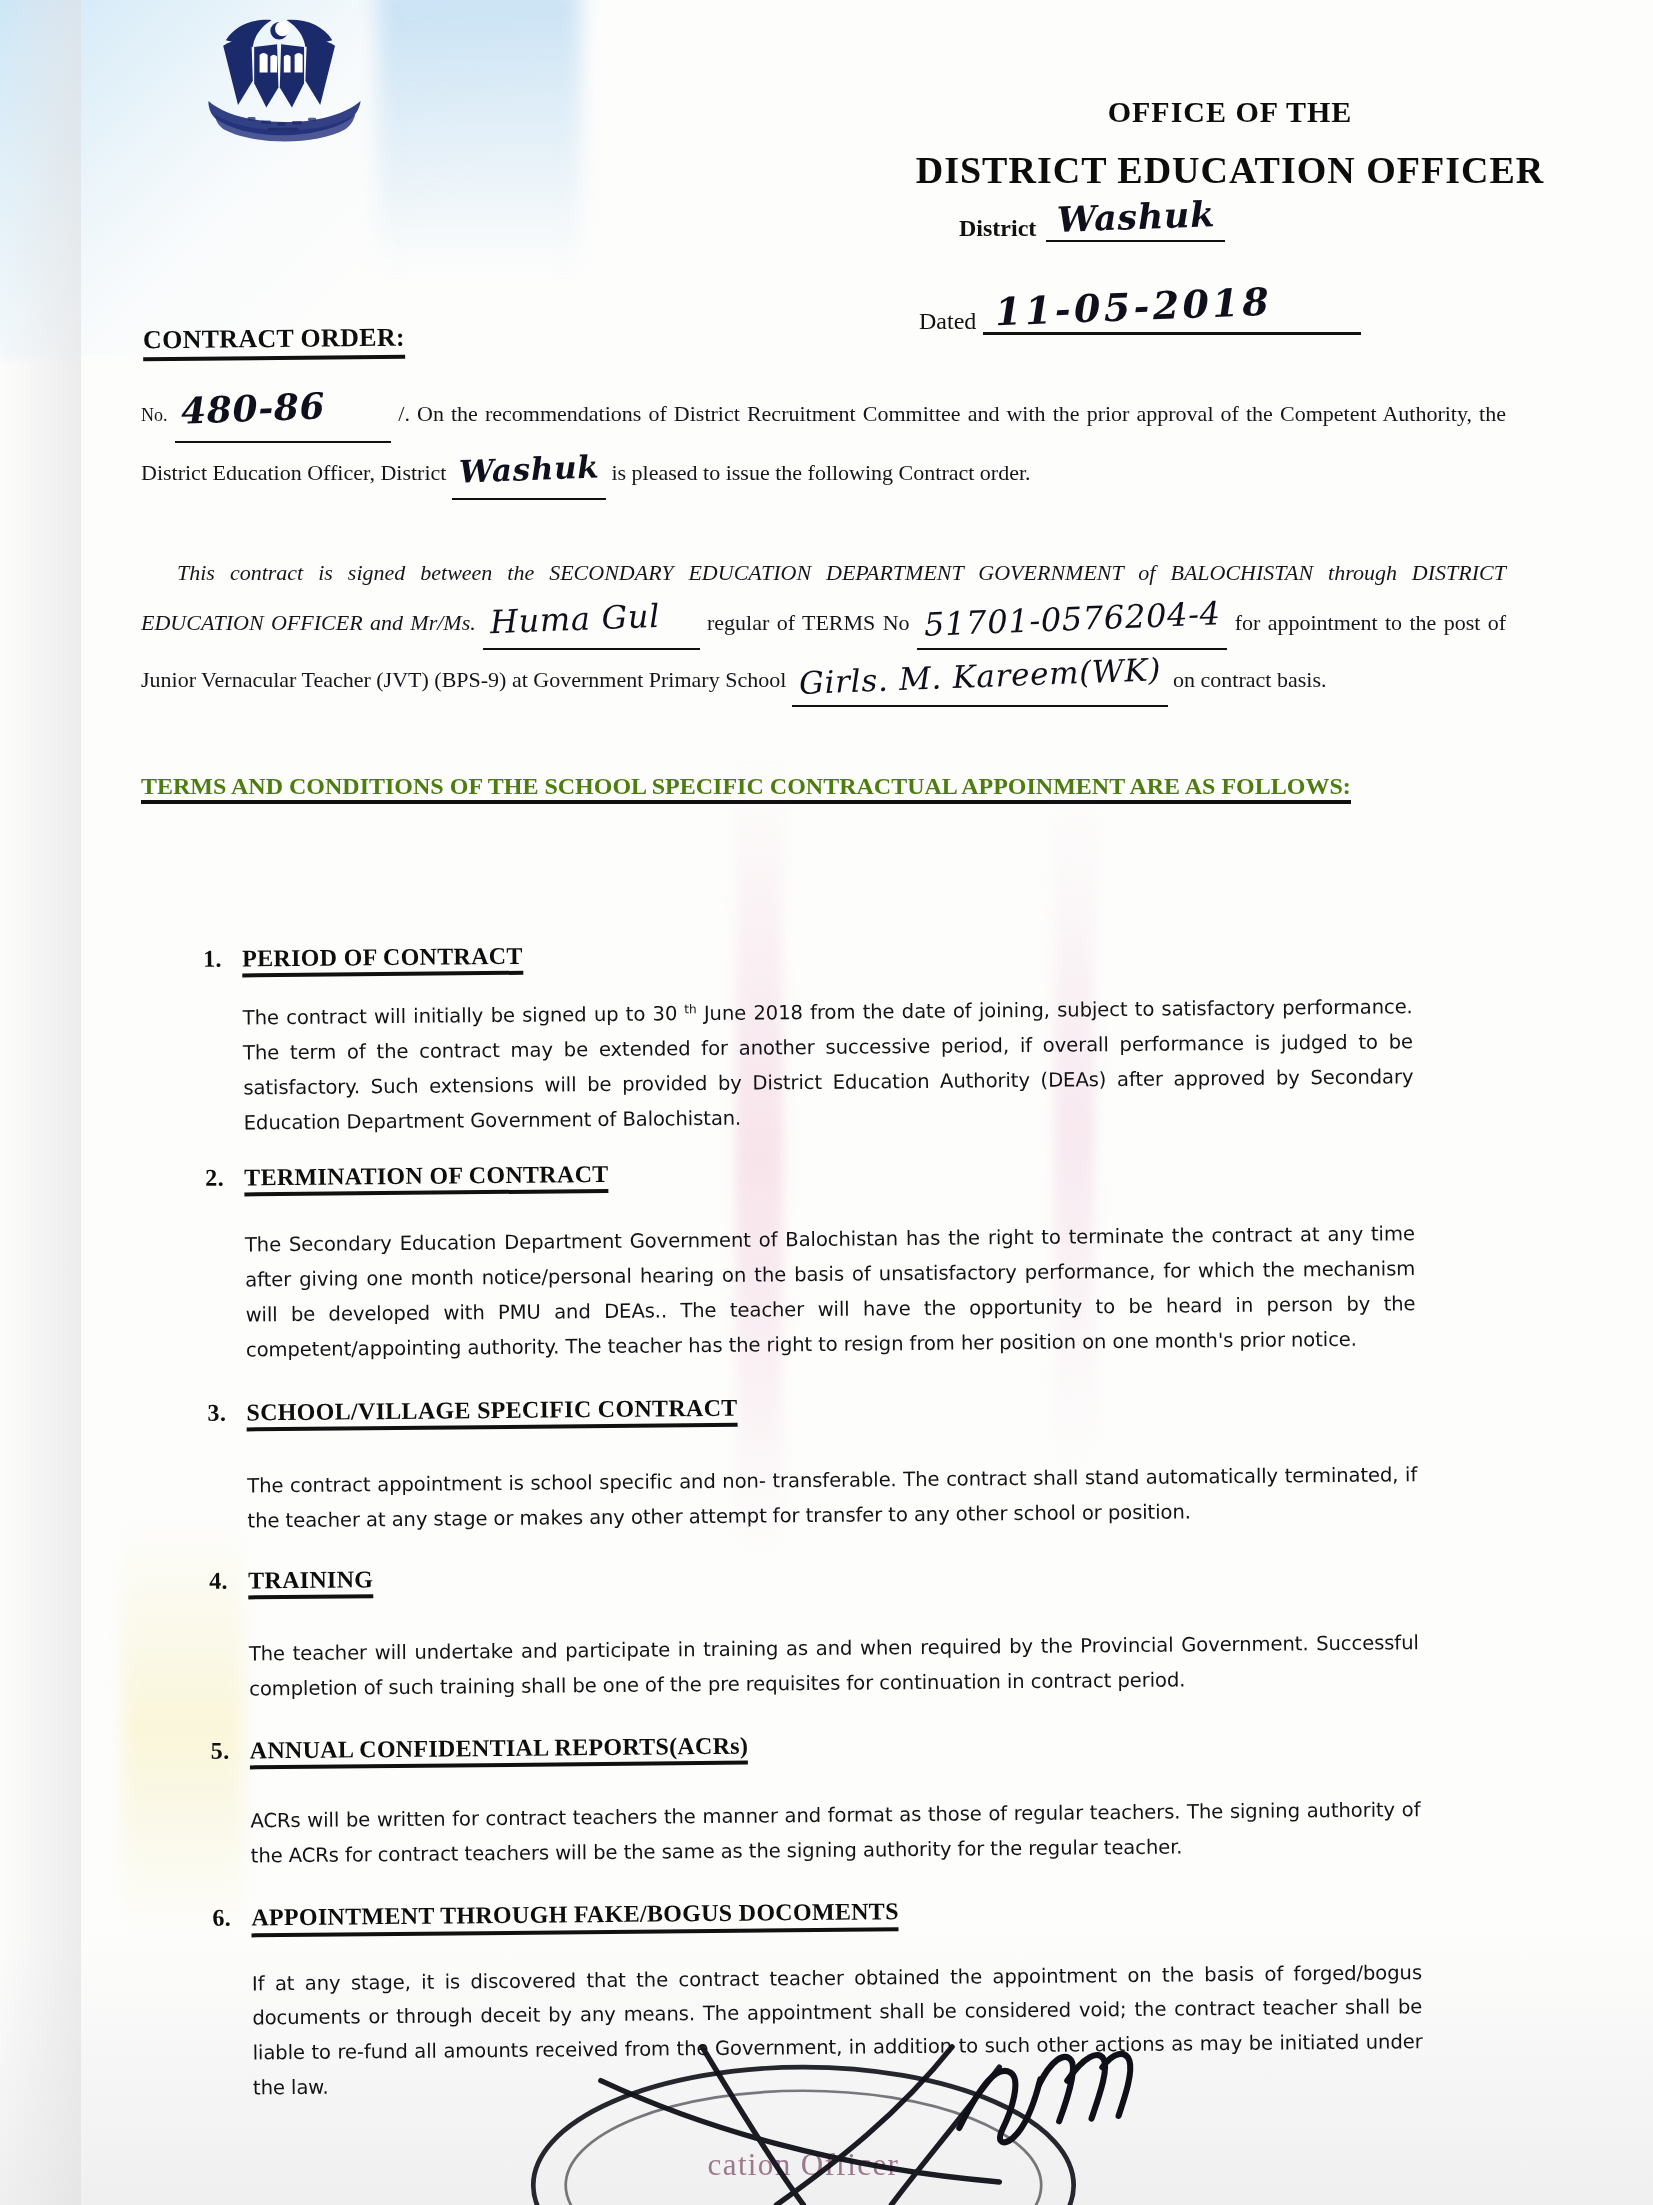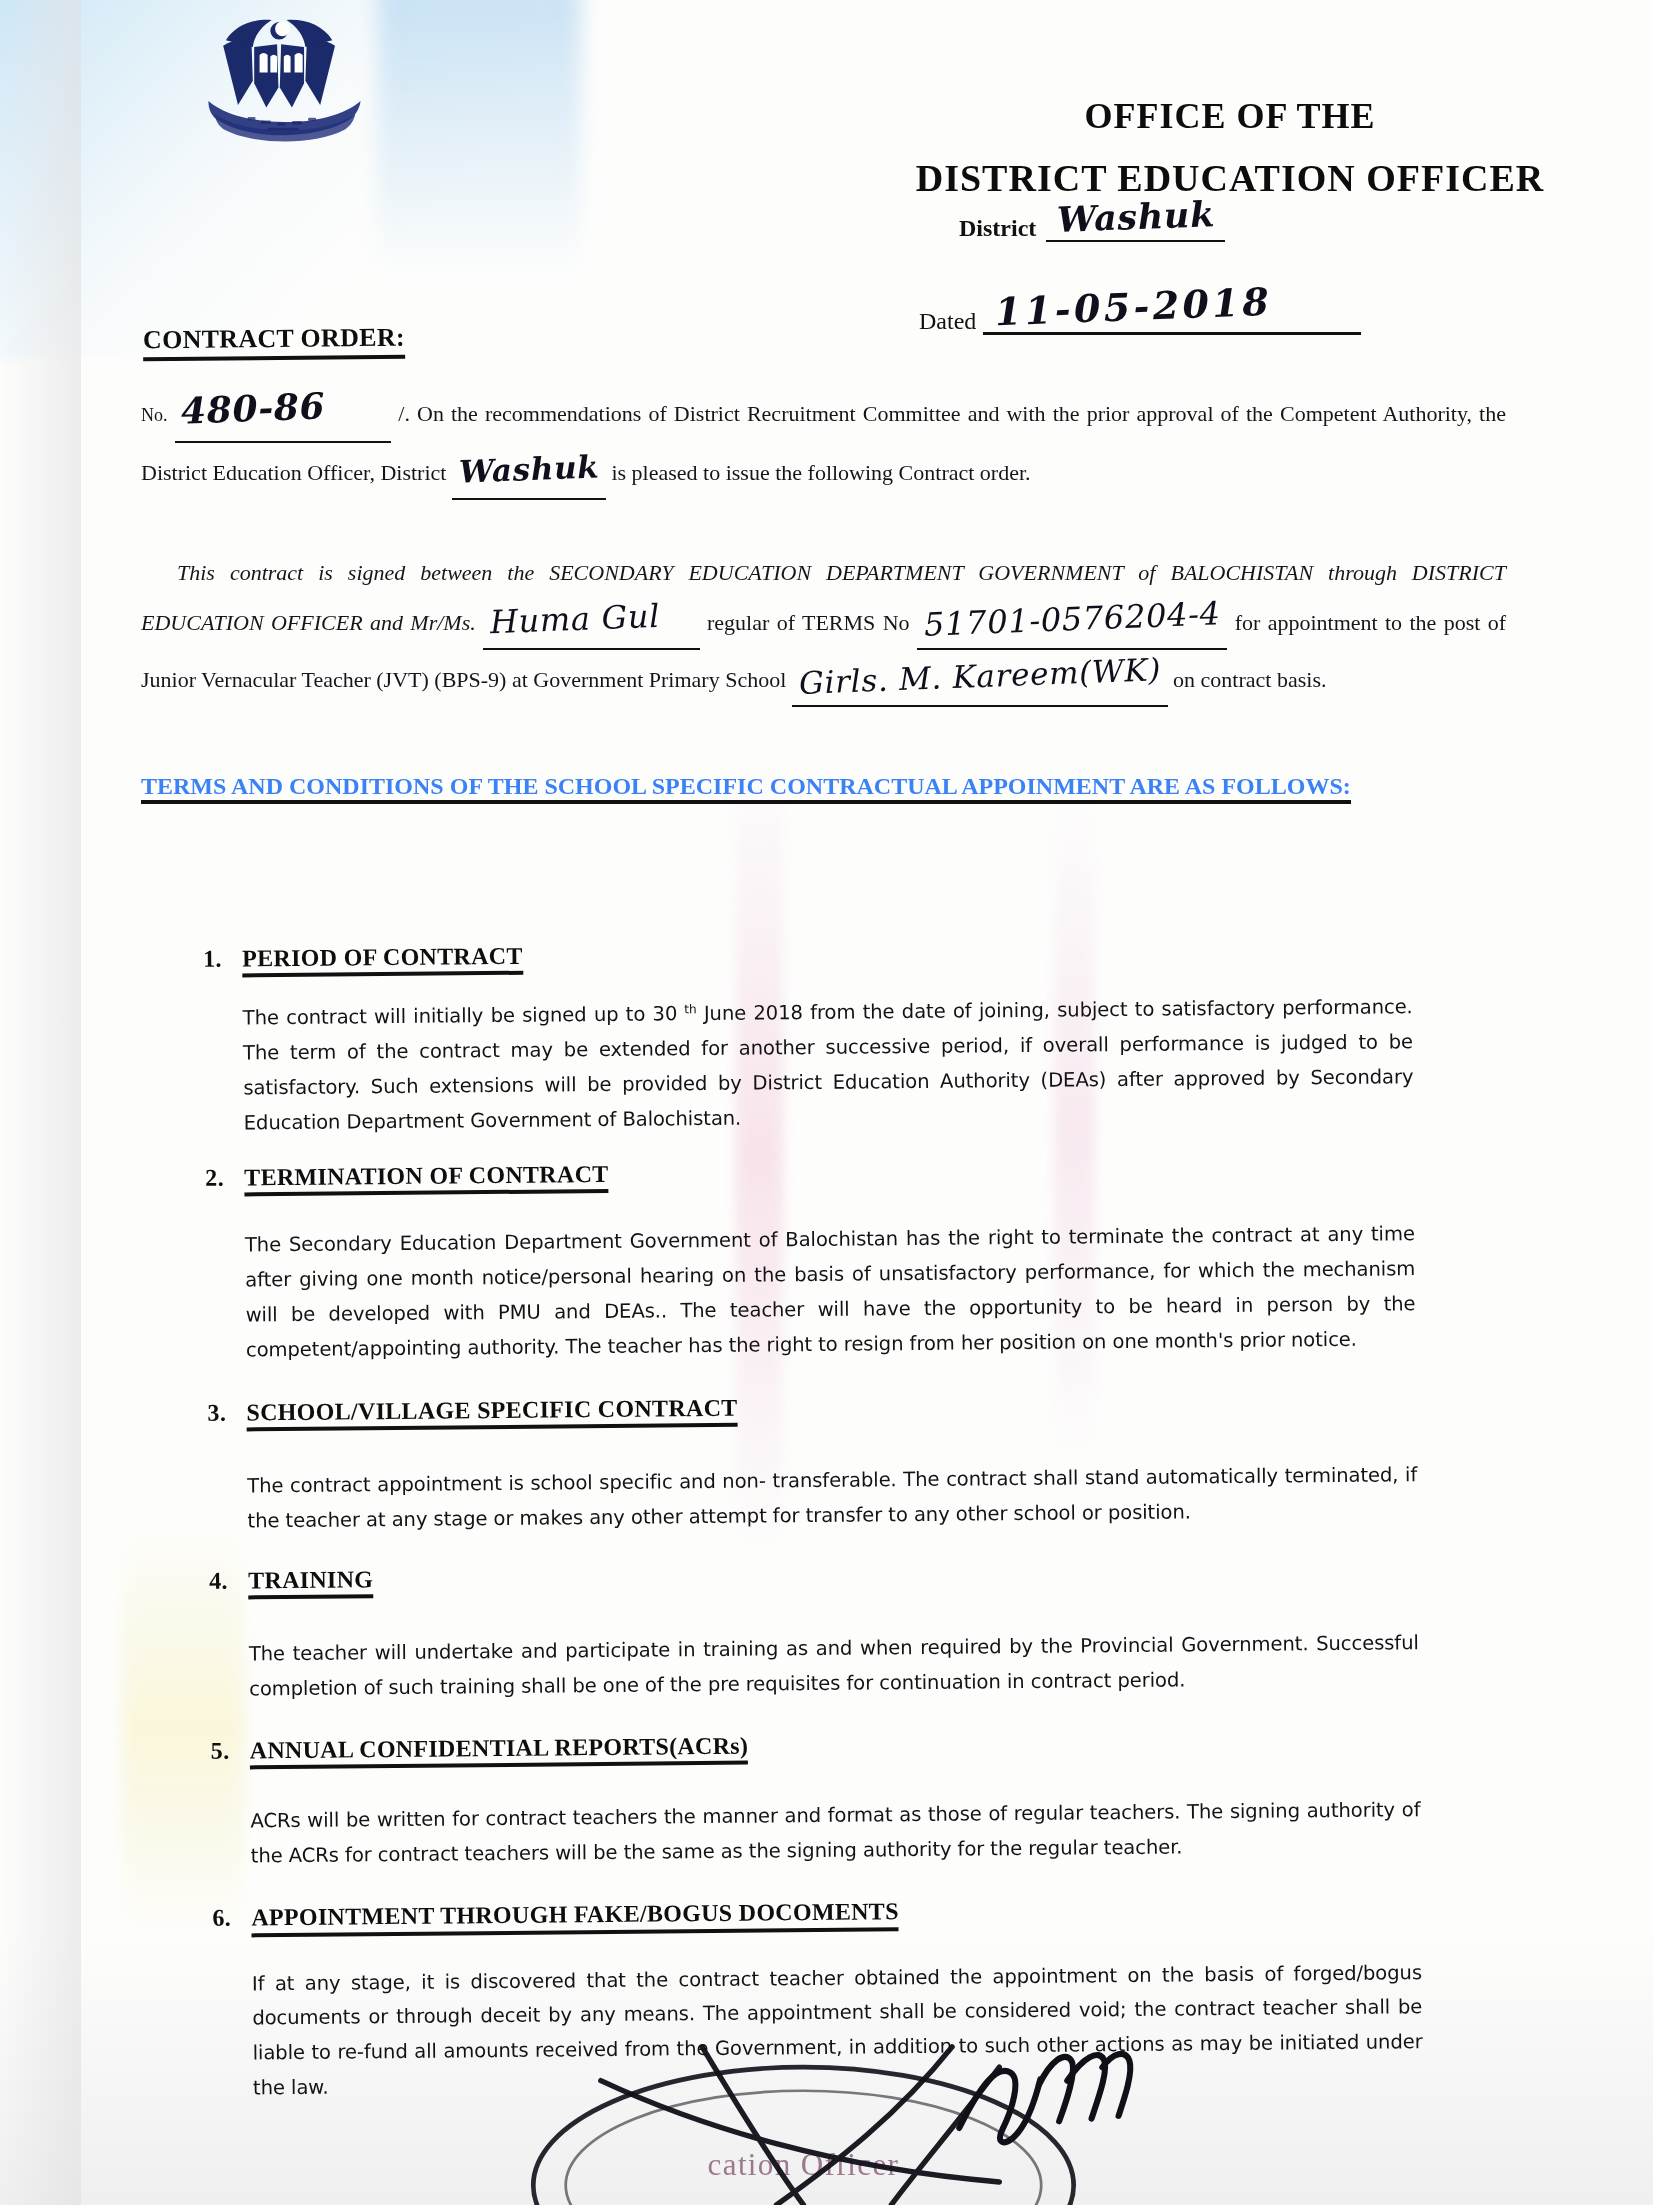--- a/index.html
+++ b/index.html
@@ -55,21 +55,21 @@
 
   
   #letterhead{
     position:absolute;left:872px;top:95px;width:716px;
     text-align:center;
   }
   .lh-line{
     font-family:"Liberation Serif",serif;
     font-weight:bold;letter-spacing:1px;color:#0d0d0d;
   }
-  #lh-office{font-size:36px;text-align:center;}
+  #lh-office{font-size:30px;text-align:center;}
   #lh-deo{font-size:38px;margin-top:19px;}
 
   #district-row{
     position:absolute;left:959px;top:196px;width:608px;
     display:flex;align-items:flex-end;
   }
   #district-label{font-size:24px;font-weight:bold;color:#111;font-family:"Liberation Serif",serif;}
   .hw-slot{
     position:relative;margin-left:9.5px;flex:0 0 auto;
     border-bottom:2.7px solid #111;padding:0 10.8px 2.7px 10.8px;
@@ -107,21 +107,21 @@
   #para-no{left:141px;top:378px;width:1365px;}
   #para-contract{left:141px;top:554px;width:1365px;}
 
   .inline-slot{
     display:inline-block;border-bottom:2.7px solid #111;
     padding:0 6.8px 1.4px 6.8px;vertical-align:baseline;
   }
 
   #terms-heading{
     position:absolute;left:141px;top:768px;width:1236px;
-    font-size:24px;font-weight:bold;color:#3b82f6;line-height:1.55;
+    font-size:24px;font-weight:bold;color:#4d7c0f;line-height:1.55;
   }
   #terms-heading span{
     border-bottom:4px solid #111;display:inline;
     box-decoration-break:clone;-webkit-box-decoration-break:clone;
     padding-bottom:1.4px;
   }
 
   
   #clauses{position:absolute;left:203px;top:940px;width:1209px;}
   .clause{margin-bottom:9.5px;}

